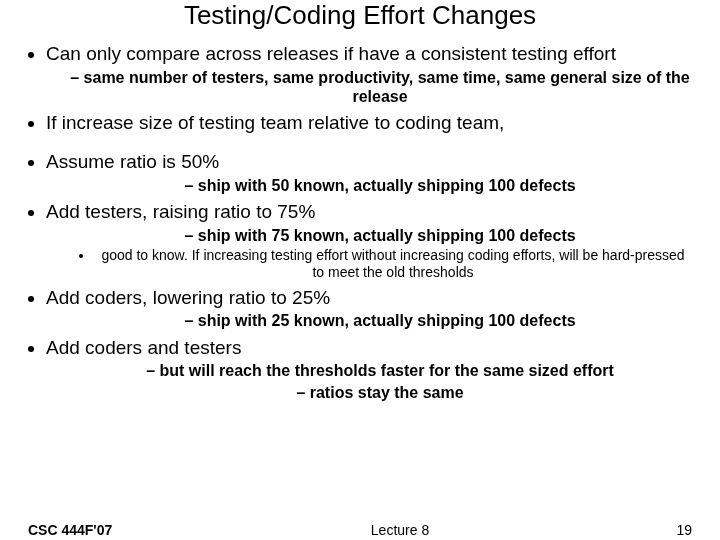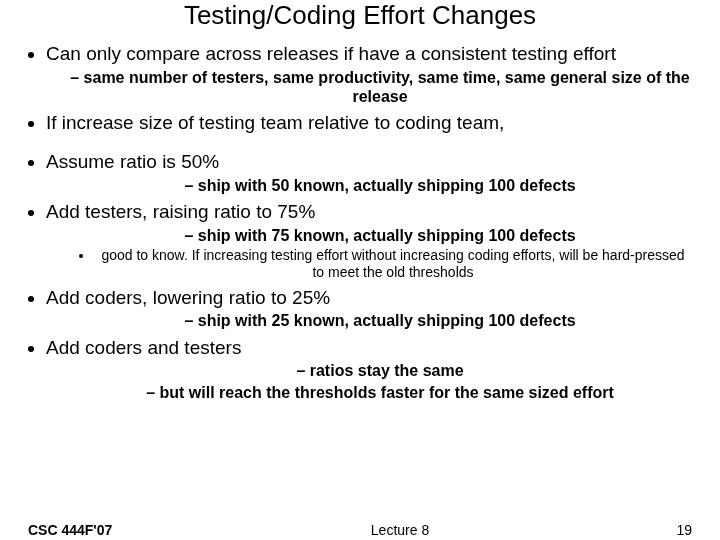--- a/index.html
+++ b/index.html
@@ -106,22 +106,22 @@
           </ul></li>
         <li><span>Add testers, raising ratio to 75%</span><ul class="level2">
             <li><span>ship with 75 known, actually shipping 100 defects</span><ul class="level3">
                 <li><span>good to know. If increasing testing effort without increasing coding efforts, will be hard-pressed to meet the old thresholds</span></li>
               </ul></li>
           </ul></li>
         <li><span>Add coders, lowering ratio to 25%</span><ul class="level2">
             <li><span>ship with 25 known, actually shipping 100 defects</span></li>
           </ul></li>
         <li><span>Add coders and testers</span><ul class="level2">
+            <li><span>but will reach the thresholds faster for the same sized effort</span></li>
             <li><span>ratios stay the same</span></li>
-            <li><span>but will reach the thresholds faster for the same sized effort</span></li>
           </ul></li>
       </ul>
   </div>
   <div class="footer">
     <span class="left">CSC 444F'07</span>
     <span class="center">Lecture 8</span>
     <span class="right">19</span>
   </div>
 </div>
 

